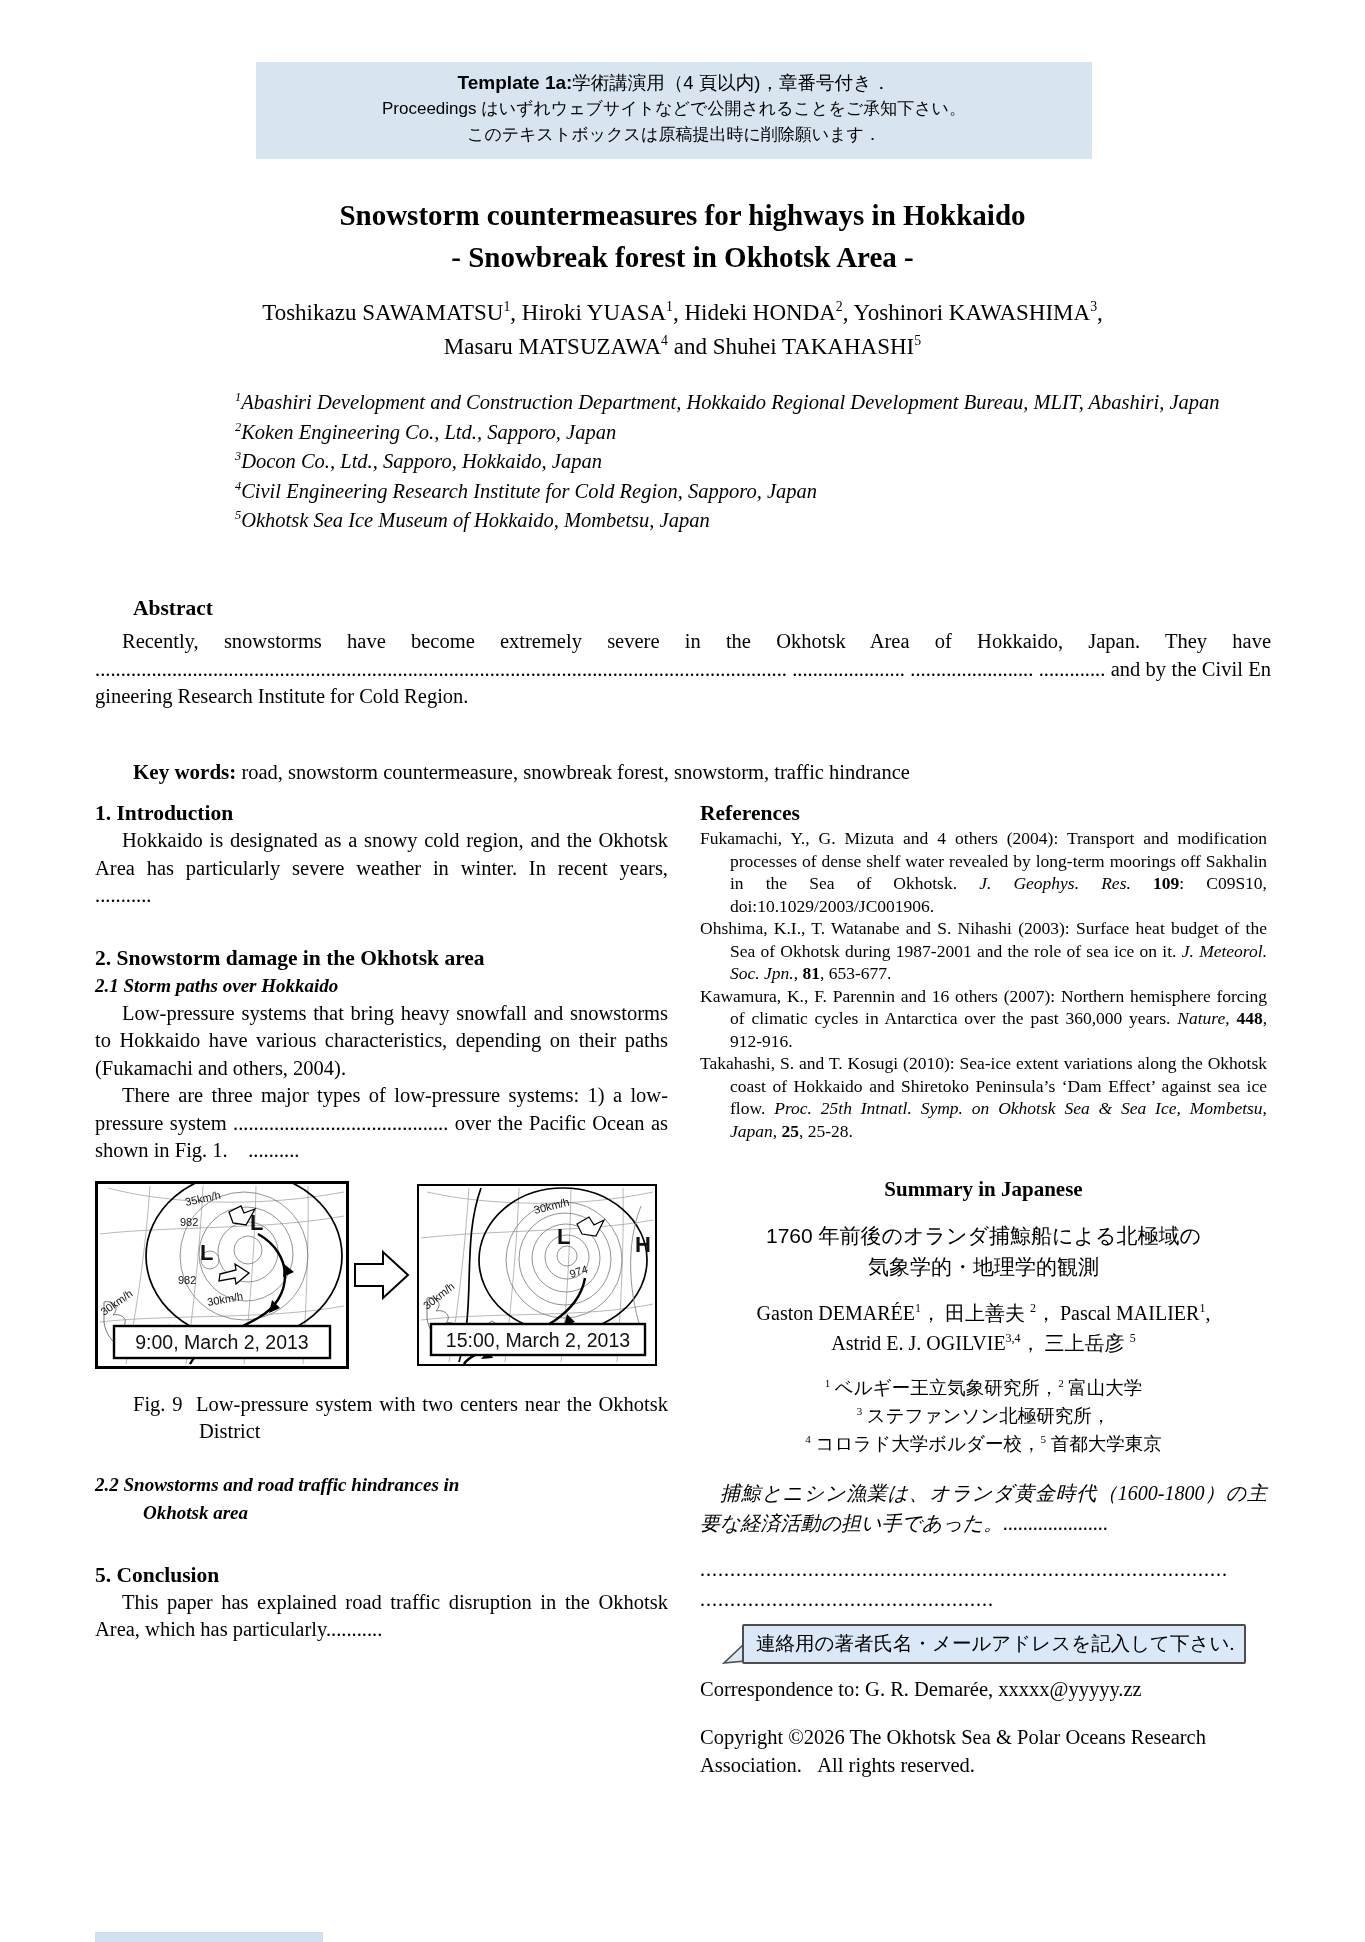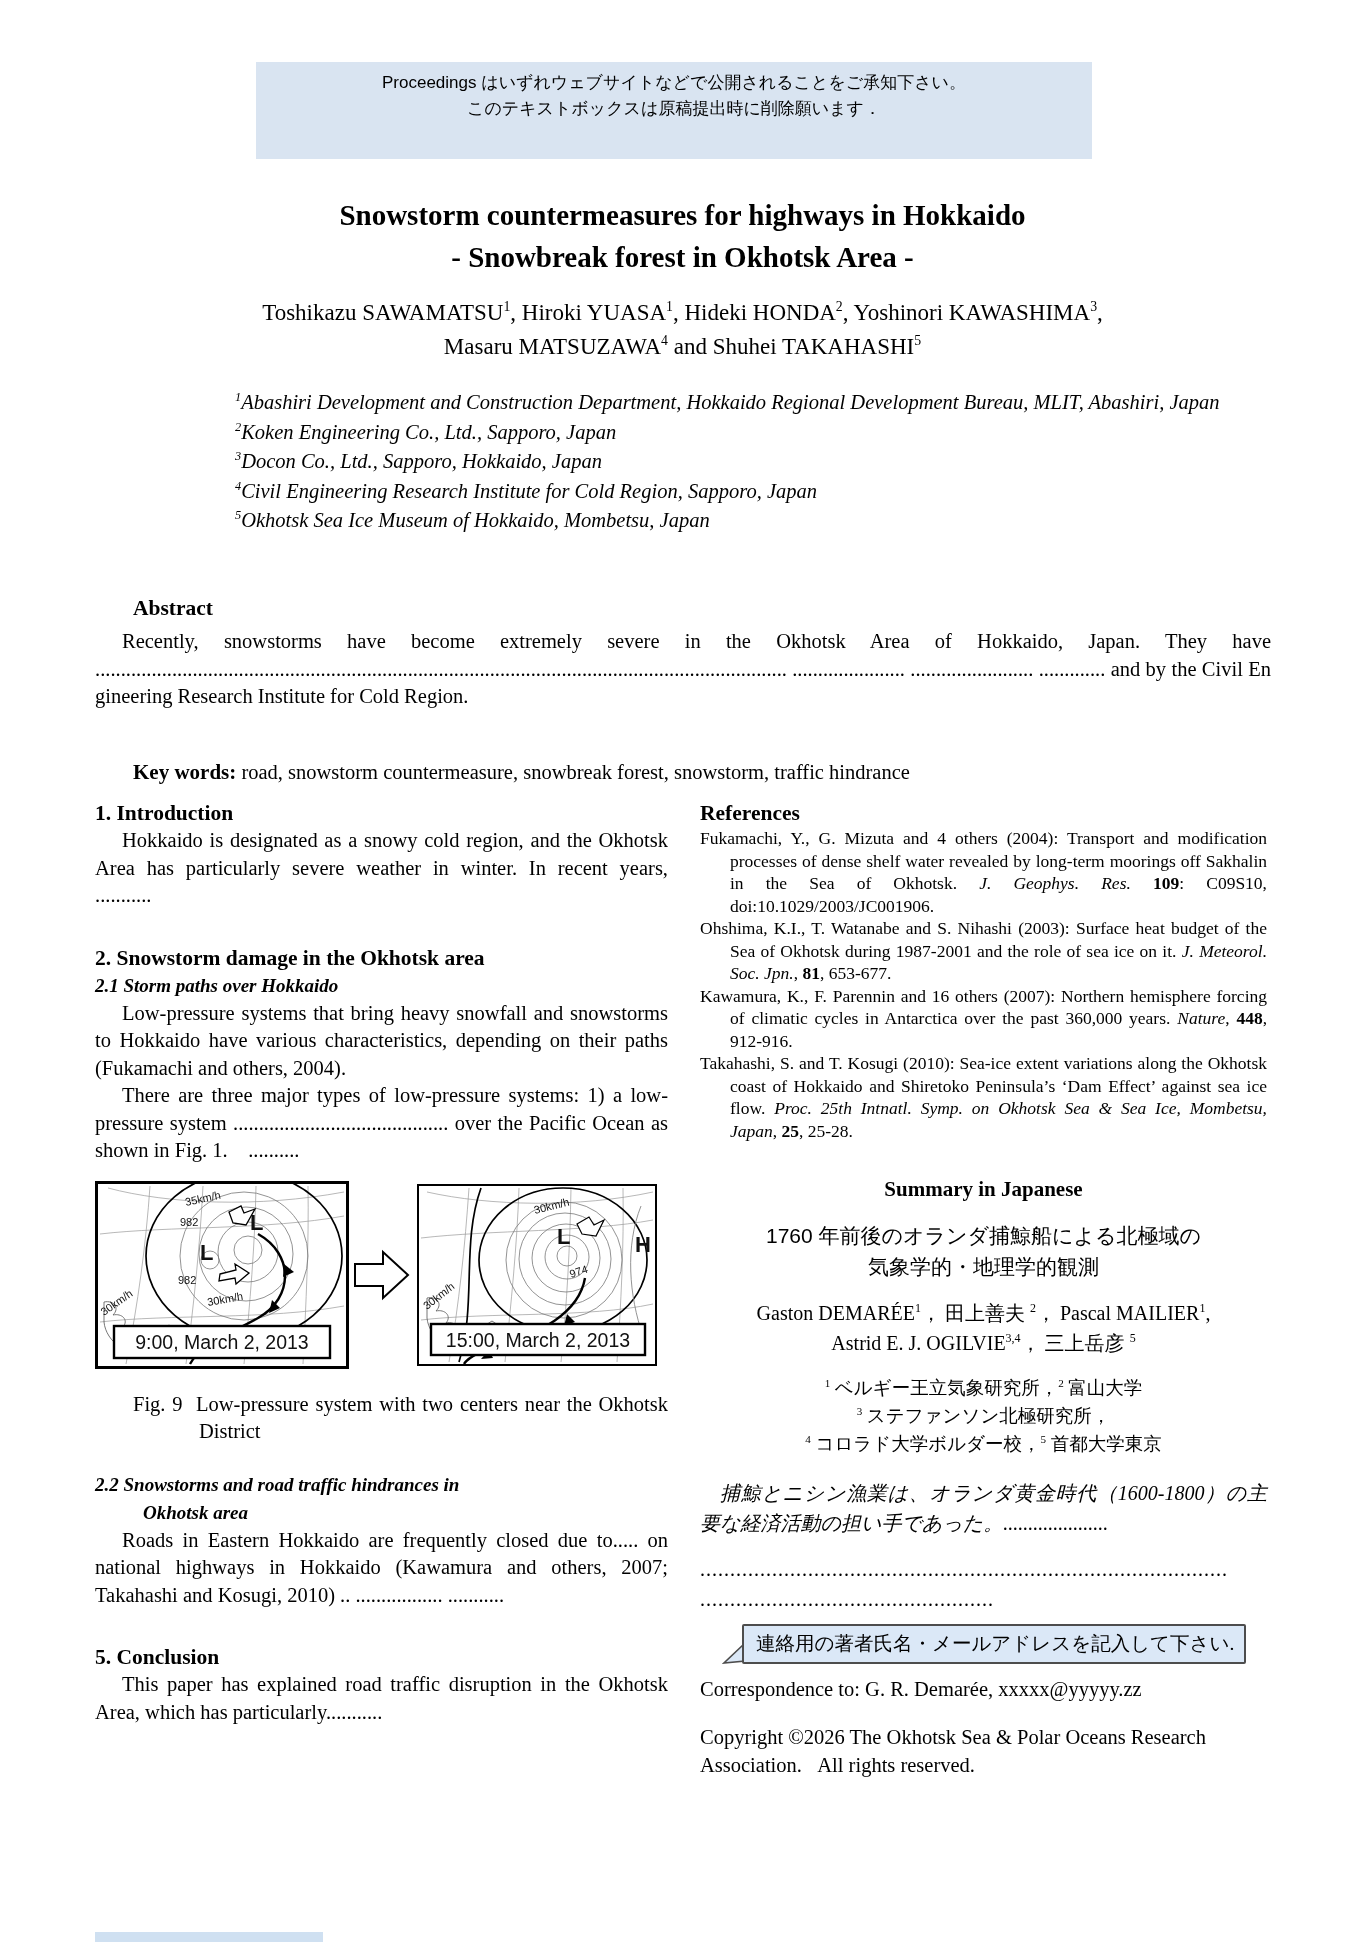--- a/index.html
+++ b/index.html
@@ -115,20 +115,21 @@
   svg .low { font-size:22px; font-weight:bold; }
   svg .datebox { fill:#fff; stroke:#000; stroke-width:2.4; }
   svg .datetext { font-size:19.5px; }
 </style>
 </head>
 <body>
 
 <div class="page">
 
   <div class="notice">
+    <div class="t1"><b>Template 1a:</b><span>学術講演用（4 頁以内)，章番号付き．</span></div>
     <div>Proceedings はいずれウェブサイトなどで公開されることをご承知下さい。</div>
     <div>このテキストボックスは原稿提出時に削除願います．</div>
   </div>
 
   <div class="doc-title">
     <div>Snowstorm countermeasures for highways in Hokkaido</div>
     <div>- Snowbreak forest in Okhotsk Area -</div>
   </div>
 
   <div class="doc-authors">
@@ -240,21 +241,20 @@
     <div class="fig-caption">
       <span class="cap-text-wrap"><span>Fig. 9</span>&nbsp;&nbsp;<span>Low-pressure system with two centers near the Okhotsk District</span></span>
     </div>
 
     <div class="gap26"></div>
 
     <h4 class="sub">
       <div>2.2 Snowstorms and road traffic hindrances in</div>
       <div class="h22-l2">Okhotsk area</div>
     </h4>
-    <p class="body">Roads in Eastern Hokkaido are frequently closed due to..... on national highways in Hokkaido (Kawamura and others, 2007; Takahashi and Kosugi, 2010) .. ................. ...........</p>
 
     <div class="gap34"></div>
 
     <h3 class="sec">5. Conclusion</h3>
     <p class="body">This paper has explained road traffic disruption in the Okhotsk Area, which has particularly...........</p>
   </div>
 
   <div class="col col-right">
 
     <h3 class="sec">References</h3>

